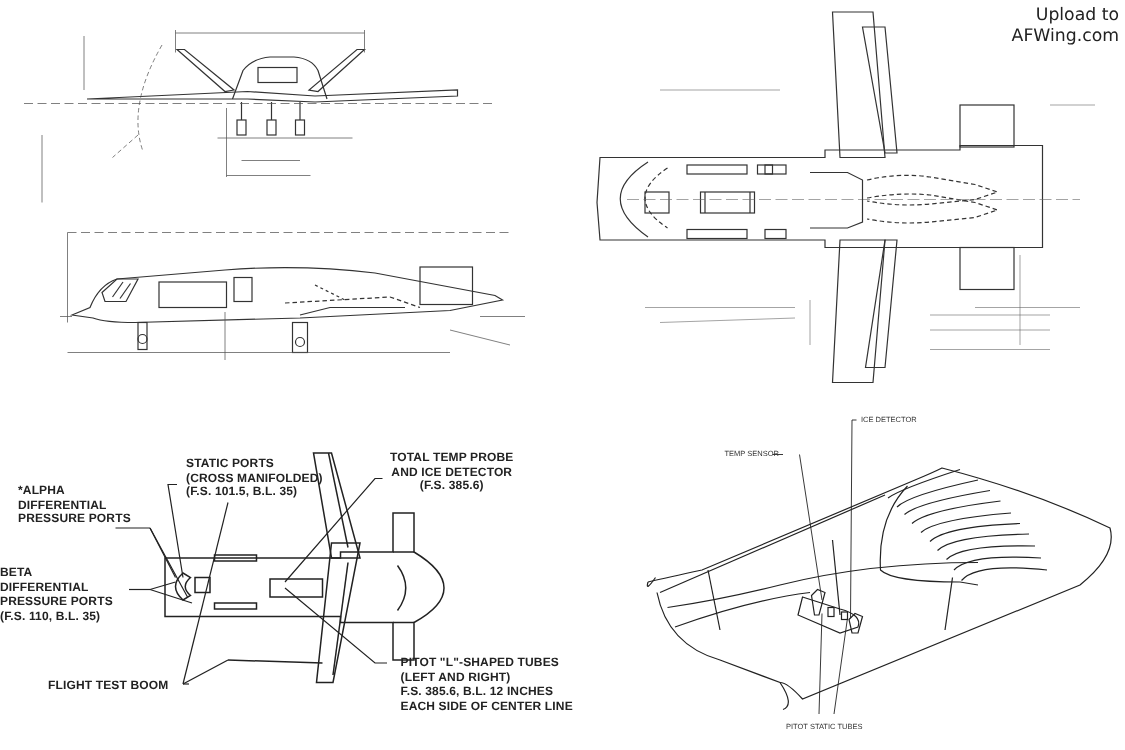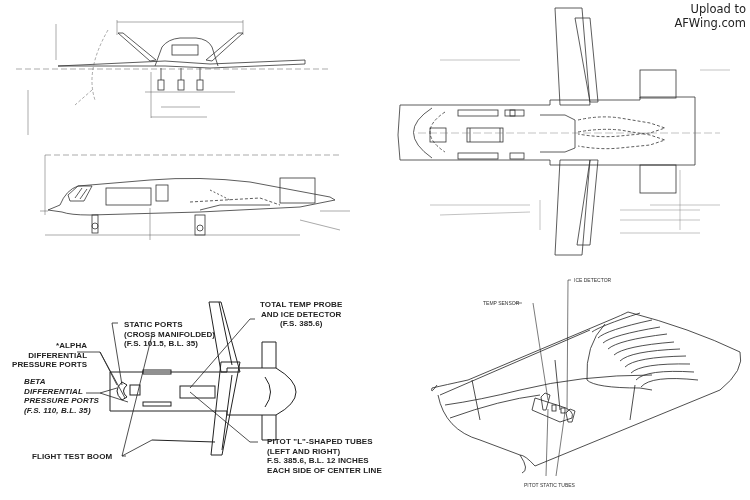--- a/index.html
+++ b/index.html
@@ -210,27 +210,27 @@
       </g>
     </g>
   </g>
 </svg>
 
 <div class="wm">
   <div>Upload to</div>
   <div>AFWing.com</div>
 </div>
 
-<div class="lbl" style="left:124px; top:304px;margin-top:16px;">STATIC PORTS
+<div class="lbl" style="left:124px; top:304px;">STATIC PORTS
 (CROSS MANIFOLDED)
 (F.S. 101.5, B.L. 35)</div>
-<div class="lbl" style="left:12px; top:341px;text-align:right;">*ALPHA
+<div class="lbl" style="left:12px; top:322px;">*ALPHA
 DIFFERENTIAL
 PRESSURE PORTS</div>
-<div class="lbl" style="left:24px; top:377px;font-style:italic;">BETA
+<div class="lbl" style="left:0; top:377px;">BETA
 DIFFERENTIAL
 PRESSURE PORTS
 (F.S. 110, B.L. 35)</div>
 <div class="lbl" style="left:260px; top:300px;text-align:center;">TOTAL TEMP PROBE
 AND ICE DETECTOR
 (F.S. 385.6)</div>
 <div class="lbl" style="left:267px; top:437px;">PITOT "L"-SHAPED TUBES
 (LEFT AND RIGHT)
 F.S. 385.6, B.L. 12 INCHES
 EACH SIDE OF CENTER LINE</div>

